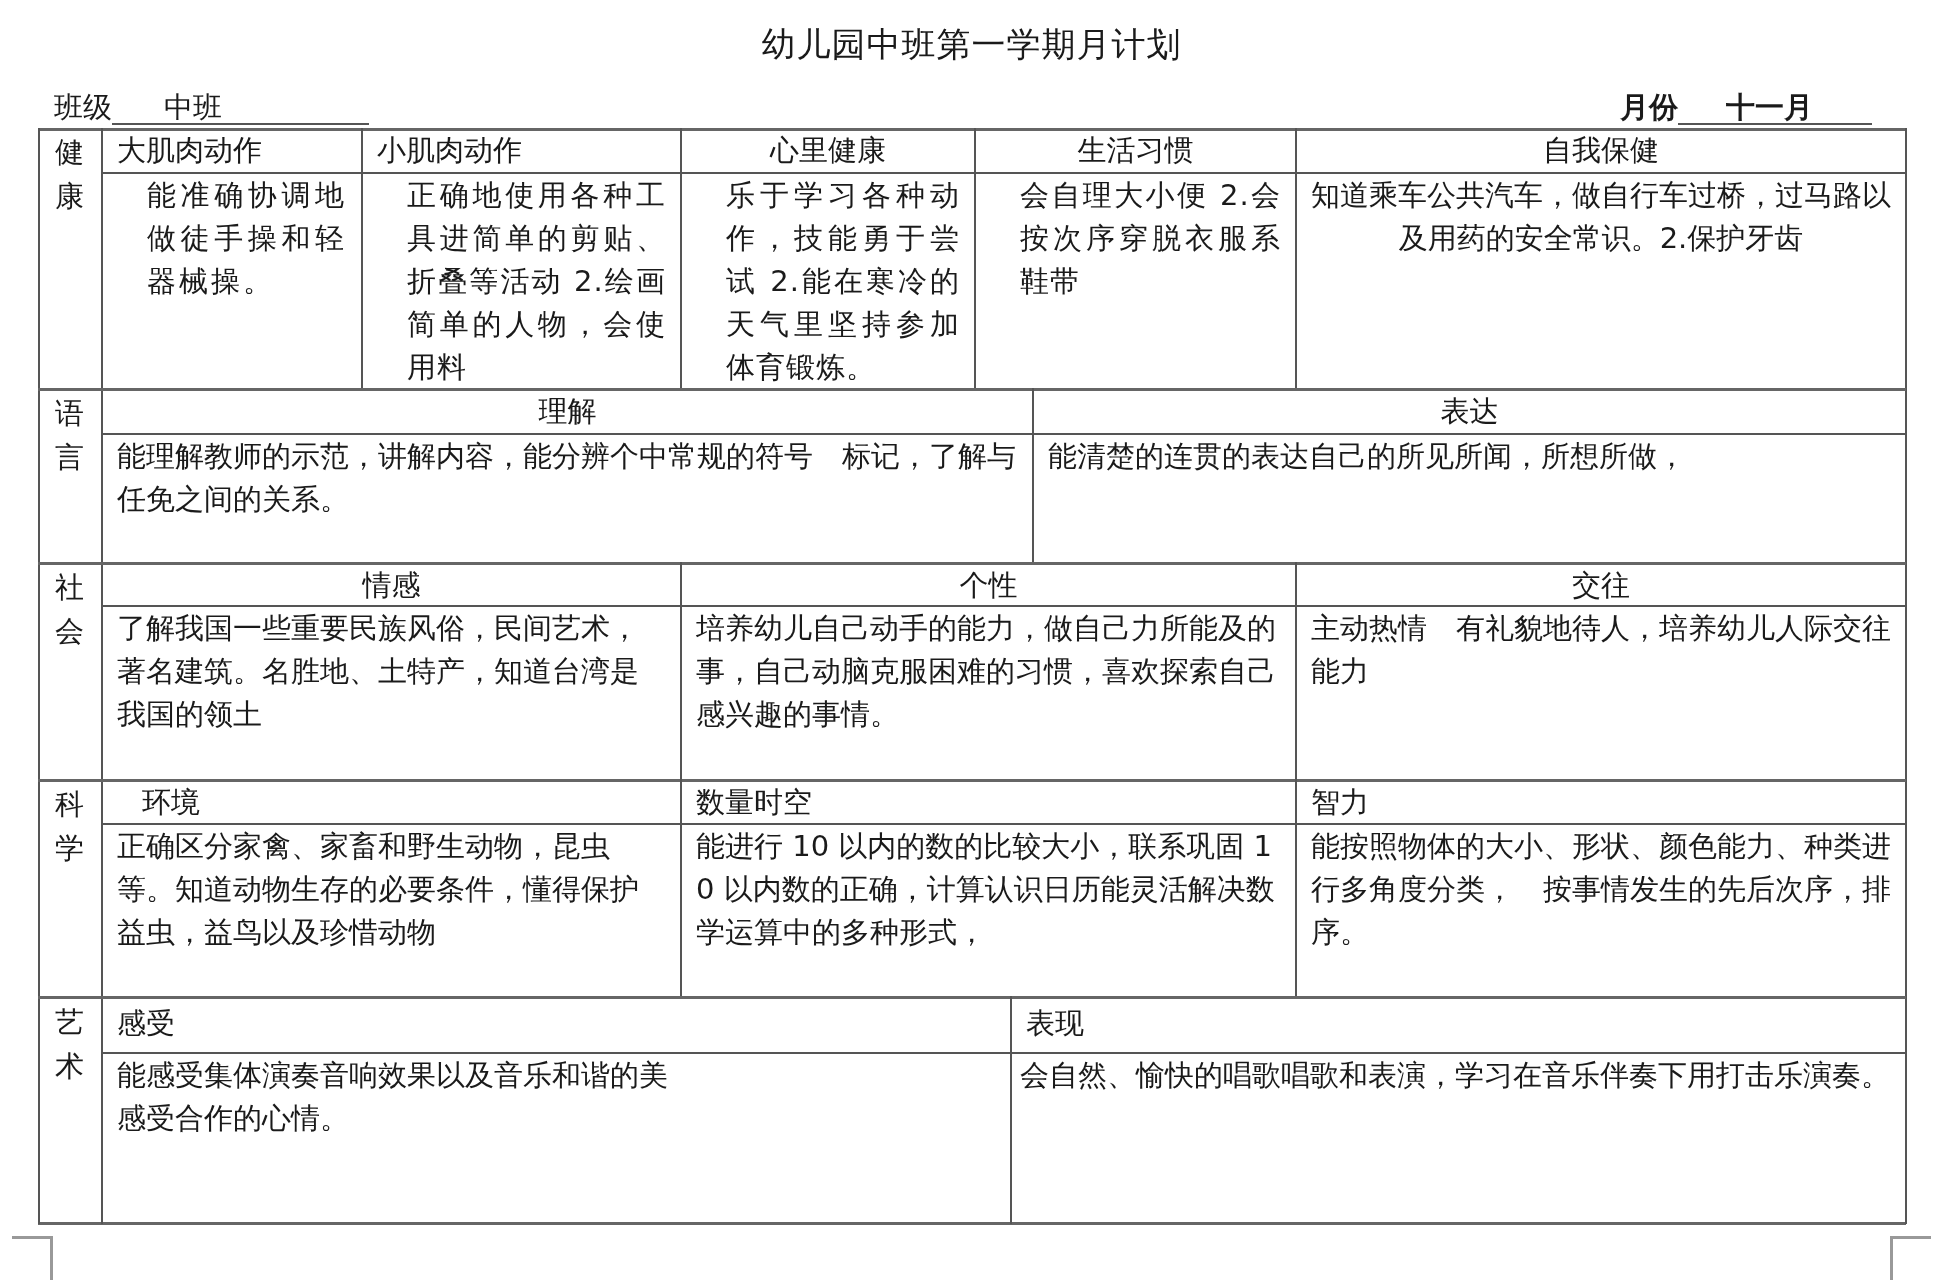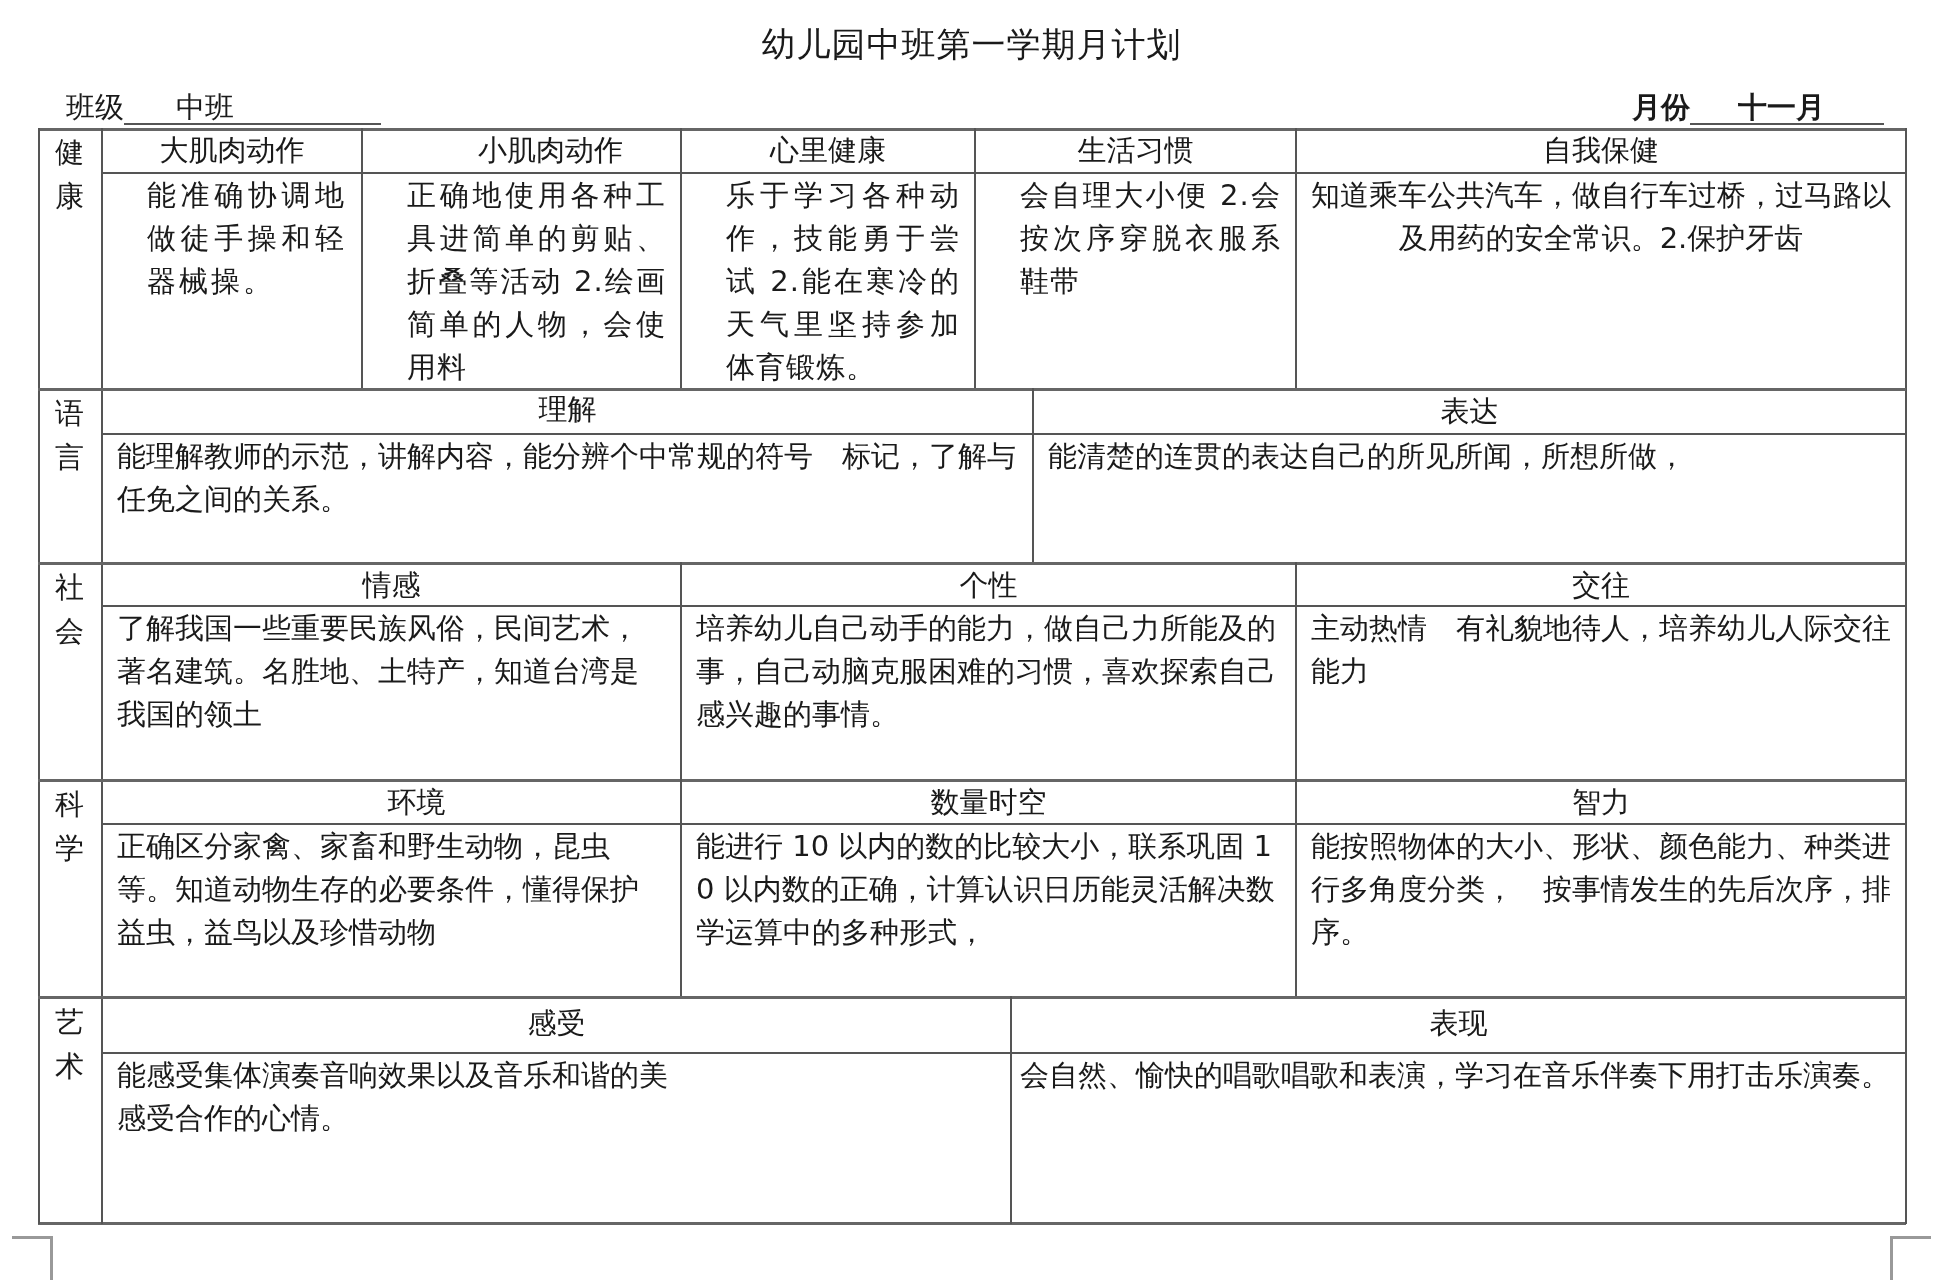--- a/index.html
+++ b/index.html
@@ -1,30 +1,30 @@
 <!DOCTYPE html>
 <html><head>
 <meta charset="utf-8">
 <style>
   html,body{margin:0;padding:0;background:#ffffff;}
   body{width:1943px;height:1280px;position:relative;overflow:hidden;
        font-family:"DejaVu Sans","Liberation Sans",sans-serif;color:#1a1a1a;}
   .abs{position:absolute;}
   .title{left:0;width:1943px;top:22px;text-align:center;font-size:34px;letter-spacing:1px;}
-  .meta{font-size:29px;top:88px;margin-left:12px;}
+  .meta{font-size:29px;top:88px;}
   .meta .val{display:inline-block;border-bottom:2px solid #555;padding-left:52px;line-height:32px;}
   .class-meta{left:54px;}
   .class-meta .val{width:205px;}
   .month-meta{left:1620px;font-weight:bold;}
   .month-meta .val{width:146px;padding-left:48px;}
   .hl{position:absolute;height:0;border-top:2px solid #555;}
   .hl.thick{border-top:3px solid #666;}
   .vl{position:absolute;width:0;border-left:2px solid #555;}
   .cell{position:absolute;font-size:29px;line-height:43px;box-sizing:border-box;padding:0 14px;}
-  .hdr{font-size:29px;line-height:43px;text-align:center;}
+  .hdr{font-size:29px;line-height:43px;}
   .hdr.center{text-align:center;}
   .cat{position:absolute;left:38px;width:63px;text-align:center;font-size:29px;line-height:44px;}
   .txt{white-space:pre-wrap;word-break:break-all;}
   .justify{text-align:justify;text-align-last:left;letter-spacing:3px;padding-left:44px;}
   .corner{position:absolute;border-color:#999;border-style:solid;}
 </style>
 </head>
 <body>
 
 <div class="abs title">幼儿园中班第一学期月计划</div>
@@ -81,21 +81,21 @@
 <div class="cell hdr center" style="left:1297px;width:608px;top:129px;">自我保健</div>
 
 <div class="cell txt justify" style="left:103px;width:258px;top:174px;">能准确协调地做徒手操和轻器械操。</div>
 <div class="cell txt justify" style="left:363px;width:317px;top:174px;letter-spacing:1px;">正确地使用各种工具进简单的剪贴、折叠等活动 2.绘画简单的人物，会使用料</div>
 <div class="cell txt justify" style="left:682px;width:292px;top:174px;letter-spacing:1px;">乐于学习各种动作，技能勇于尝试 2.能在寒冷的天气里坚持参加体育锻炼。</div>
 <div class="cell txt justify" style="left:976px;width:319px;top:174px;letter-spacing:1px;">会自理大小便 2.会按次序穿脱衣服系鞋带</div>
 <div class="cell txt" style="left:1297px;width:608px;top:174px;text-align:center;">知道乘车公共汽车，做自行车过桥，过马路以及用药的安全常识。2.保护牙齿</div>
 
 <div class="cat txt" style="top:391px;">语
 言</div>
-<div class="cell hdr center" style="left:103px;width:929px;top:390px;font-family:Liberation Mono, monospace;">理解</div>
+<div class="cell hdr center" style="left:103px;width:929px;top:390px;">理解</div>
 <div class="cell hdr center" style="left:1034px;width:871px;top:390px;">表达</div>
 <div class="cell txt" style="left:103px;width:929px;top:435px;">能理解教师的示范，讲解内容，能分辨个中常规的符号　标记，了解与任免之间的关系。</div>
 <div class="cell txt" style="left:1034px;width:871px;top:435px;">能清楚的连贯的表达自己的所见所闻，所想所做，</div>
 
 <div class="cat txt" style="top:565px;">社
 会</div>
 <div class="cell hdr center" style="left:103px;width:577px;top:564px;">情感</div>
 <div class="cell hdr center" style="left:682px;width:613px;top:564px;">个性</div>
 <div class="cell hdr center" style="left:1297px;width:608px;top:564px;">交往</div>
 <div class="cell txt" style="left:103px;width:577px;top:607px;">了解我国一些重要民族风俗，民间艺术，著名建筑。名胜地、土特产，知道台湾是我国的领土</div>

